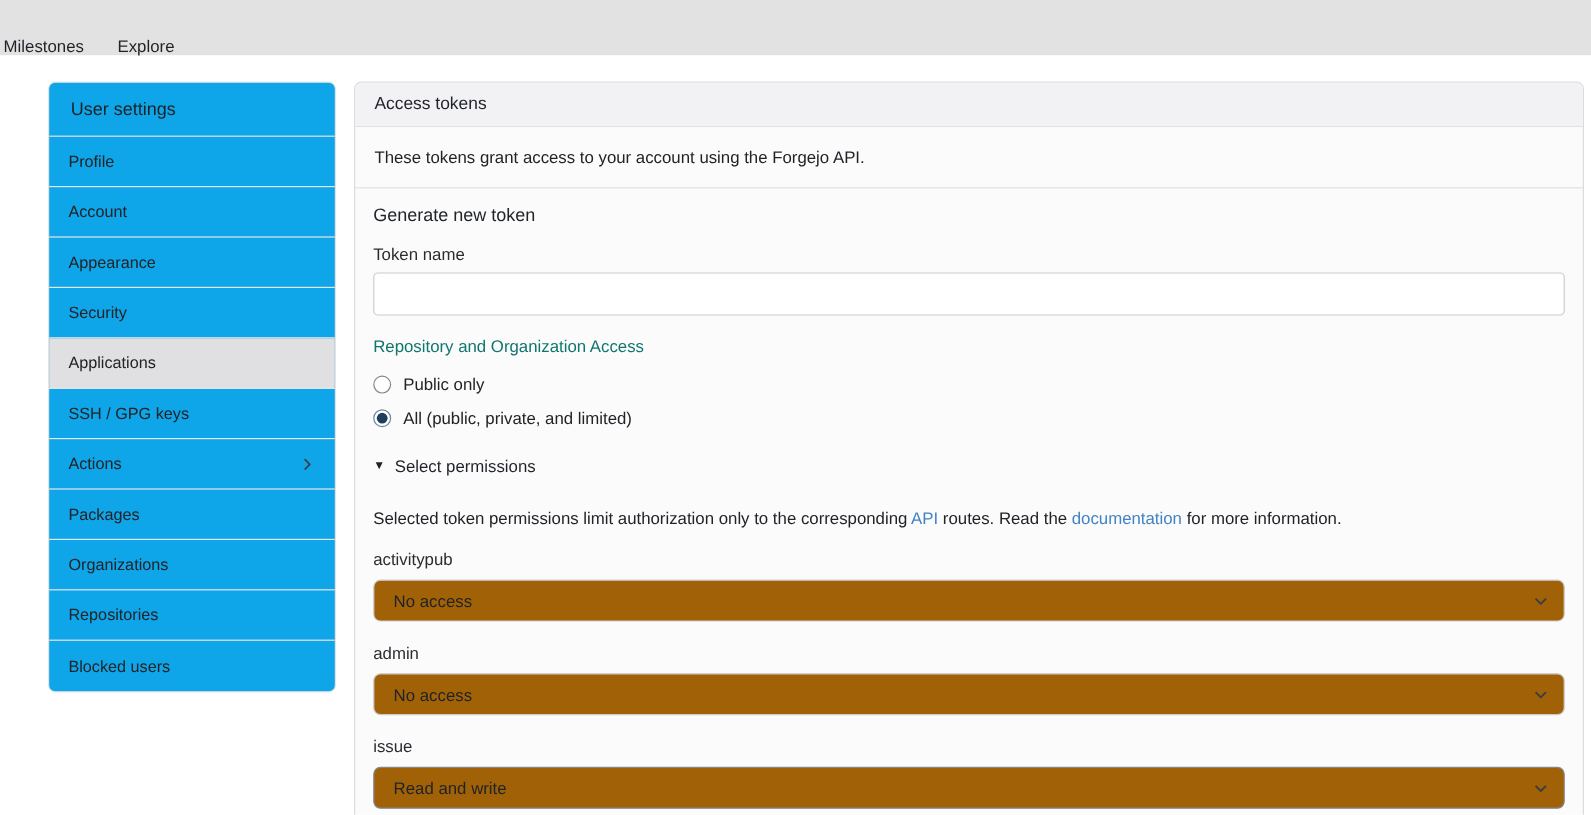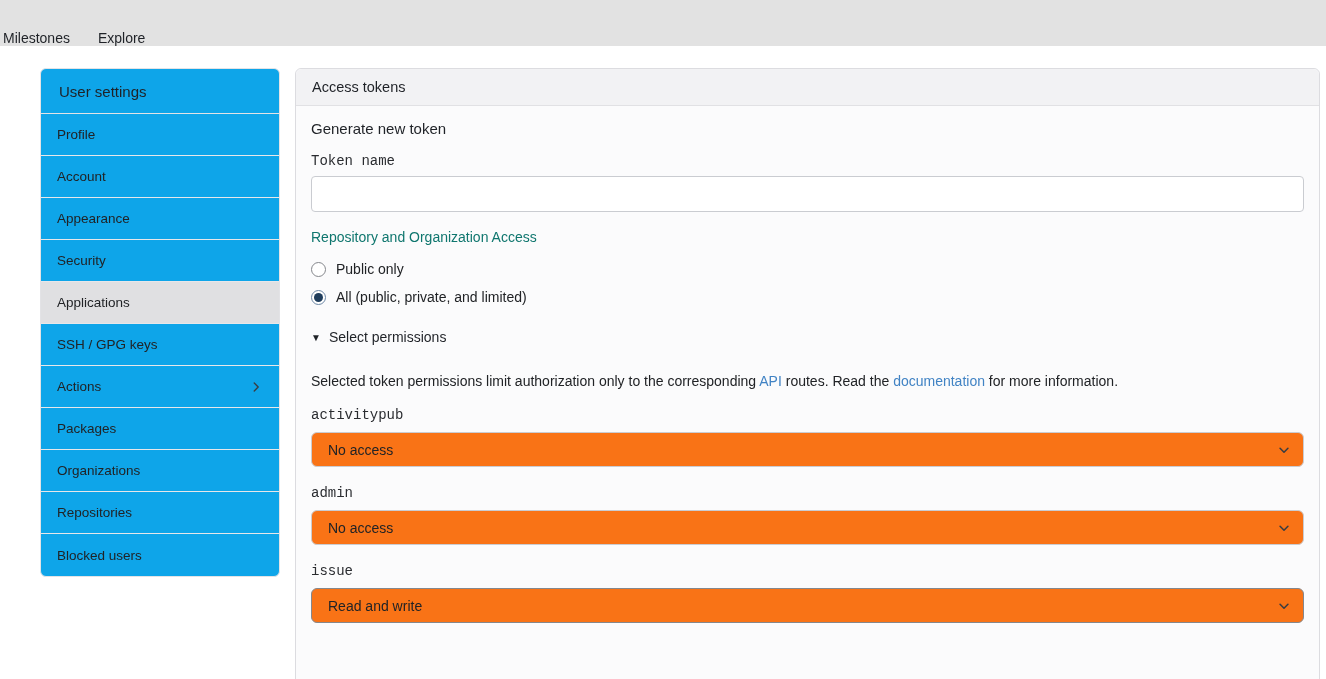--- a/index.html
+++ b/index.html
@@ -49,21 +49,21 @@
   .panel-header{
     height:37px;background:#f2f2f4;border-bottom:1px solid #e1e1e4;
     border-radius:6px 6px 0 0;display:flex;align-items:center;
     padding:0 16px;font-size:14.5px;color:#1f2227;
   }
   .panel-desc{
     padding:17px 16px;border-bottom:1px solid #e1e1e4;color:#212326;
   }
   .panel-form{padding:14px 15px 20px 15px;}
   .section-title{font-size:15px;color:#1f2227;margin-bottom:16px;}
-  .field-label{display:block;color:#2a2c30;margin-bottom:7px;font-family:Liberation Mono, monospace;}
+  .field-label{display:block;color:#2a2c30;margin-bottom:7px;}
   .text-input{
     width:100%;height:36px;border:1px solid #caccd1;border-radius:4px;
     background:#ffffff;padding:0 12px;font:inherit;color:#212326;outline:none;
   }
   .group-label{color:#0f766e;margin-top:17px;margin-bottom:10px;}
   .radio-row{height:28px;display:flex;align-items:center;cursor:pointer;}
   .radio{
     width:15px;height:15px;border-radius:50%;border:1px solid #85878c;
     background:#ffffff;margin-right:10px;flex:0 0 auto;position:relative;
   }
@@ -76,21 +76,21 @@
   .details-toggle{
     margin-top:18px;display:flex;align-items:center;cursor:pointer;color:#1f2227;
   }
   .tri-down{font-size:10px;margin-right:8px;color:#1f2227;}
   .perm-note{margin-top:28px;color:#212326;}
   .perm-note a{color:var(--c-link,#4183c4);text-decoration:none;cursor:pointer;}
   .perm-group{margin-top:18px;}
   .perm-group .field-label{margin-bottom:9px;color:#2a2c30;}
   .select-box{
     position:relative;width:100%;height:35px;border:1px solid #caccd1;
-    border-radius:6px;background:#f97316;display:flex;align-items:center;
+    border-radius:6px;background:#a16207;display:flex;align-items:center;
     padding:0 36px 0 16px;cursor:pointer;color:#212326;
   }
   .select-box.focused{border-color:#85878c;}
   .select-box .chev-down{
     position:absolute;right:12px;top:50%;transform:translateY(-50%);
     display:flex;align-items:center;color:#3a3d42;
   }
 </style>
 </head>
 <body>
@@ -137,20 +137,21 @@
   <div class="side-item">
     <span>Repositories</span>
   </div>
   <div class="side-item">
     <span>Blocked users</span>
   </div>
 </div>
 
 <div class="panel">
   <div class="panel-header">Access tokens</div>
+  <div class="panel-desc">These tokens grant access to your account using the Forgejo API.</div>
 
   <div class="panel-form">
     <div class="section-title">Generate new token</div>
 
     <label class="field-label">Token name</label>
     <input class="text-input" type="text" value="" style="">
 
     <div class="group-label">Repository and Organization Access</div>
 
     <div class="radio-row">

